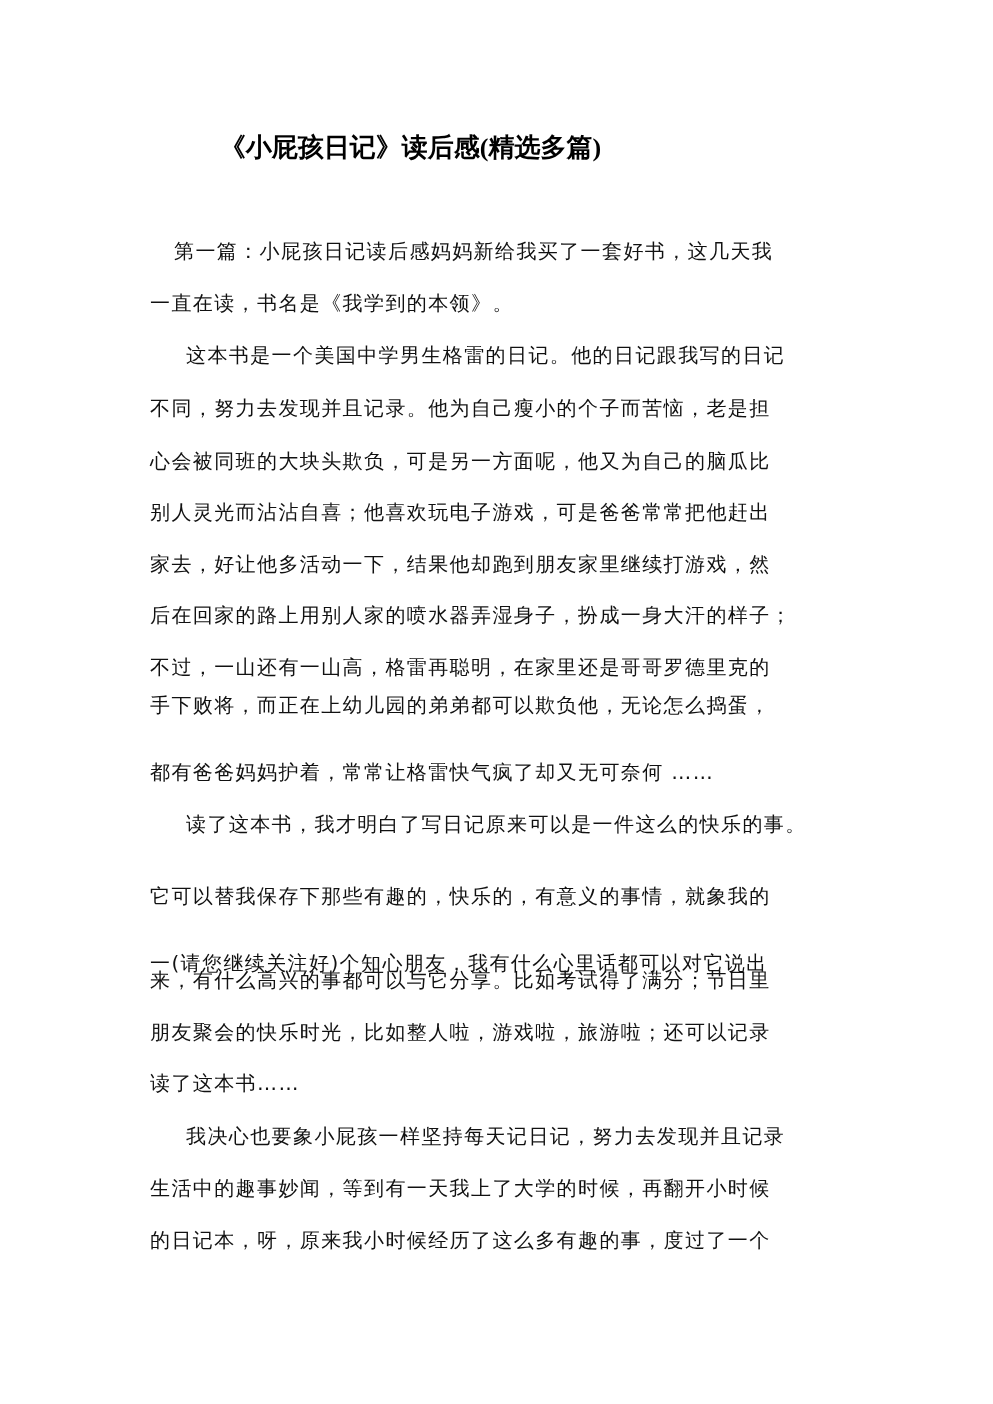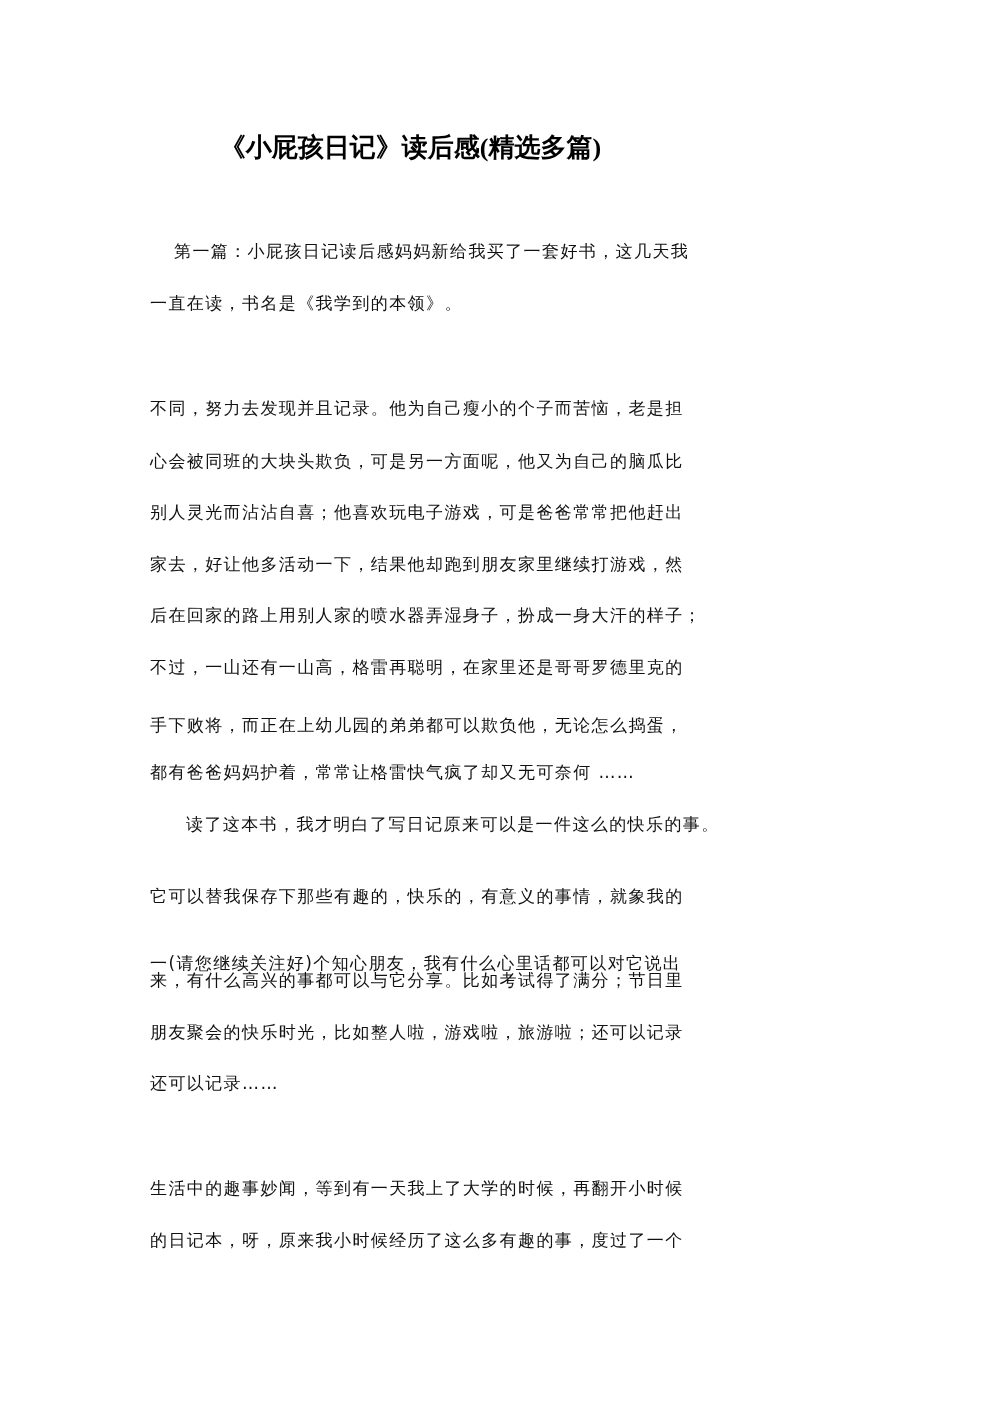--- a/index.html
+++ b/index.html
@@ -33,49 +33,51 @@
       font-weight: bold;
       font-size: 26px;
       line-height: 40px;
       letter-spacing: 0px;
       color: #000000;
     }
     .line {
       position: absolute;
       left: 150px;
       white-space: nowrap;
-      font-size: 17px;
+      font-size: 20px;
       line-height: 30px;
       letter-spacing: 1.4px;
       color: #111111;
     }
     .line.indent {
       left: 186px;
     }
     .line.indent-first {
       left: 174px;
     }
   </style>
 </head>
 <body>
 
 <div class="page">
   <div class="title">《小屁孩日记》读后感(精选多篇)</div>
 
   <div class="line indent-first" style="top:236px">第一篇：小屁孩日记读后感妈妈新给我买了一套好书，这几天我</div>
   <div class="line" style="top:288px">一直在读，书名是《我学到的本领》。</div>
+  <div class="line indent" style="top:340px">这本书是一个美国中学男生格雷的日记。他的日记跟我写的日记</div>
   <div class="line" style="top:393px">不同，努力去发现并且记录。他为自己瘦小的个子而苦恼，老是担</div>
   <div class="line" style="top:446px">心会被同班的大块头欺负，可是另一方面呢，他又为自己的脑瓜比</div>
   <div class="line" style="top:497px">别人灵光而沾沾自喜；他喜欢玩电子游戏，可是爸爸常常把他赶出</div>
   <div class="line" style="top:549px">家去，好让他多活动一下，结果他却跑到朋友家里继续打游戏，然</div>
   <div class="line" style="top:600px">后在回家的路上用别人家的喷水器弄湿身子，扮成一身大汗的样子；</div>
   <div class="line" style="top:652px">不过，一山还有一山高，格雷再聪明，在家里还是哥哥罗德里克的</div>
-  <div class="line" style="top:710px">手下败将，而正在上幼儿园的弟弟都可以欺负他，无论怎么捣蛋，</div>
+  <div class="line" style="top:690px">手下败将，而正在上幼儿园的弟弟都可以欺负他，无论怎么捣蛋，</div>
   <div class="line" style="top:757px">都有爸爸妈妈护着，常常让格雷快气疯了却又无可奈何 ……</div>
   <div class="line indent" style="top:809px">读了这本书，我才明白了写日记原来可以是一件这么的快乐的事。</div>
   <div class="line" style="top:881px">它可以替我保存下那些有趣的，快乐的，有意义的事情，就象我的</div>
   <div class="line" style="top:948px">一(请您继续关注好)个知心朋友，我有什么心里话都可以对它说出</div>
   <div class="line" style="top:1017px">朋友聚会的快乐时光，比如整人啦，游戏啦，旅游啦；还可以记录</div>
   <div class="line" style="top:965px">来，有什么高兴的事都可以与它分享。比如考试得了满分；节日里</div>
-  <div class="line" style="top:1068px">还可以记录……</div>
+  <div class="line" style="top:1068px">读了这本书……</div>
+  <div class="line indent" style="top:1121px">我决心也要象小屁孩一样坚持每天记日记，努力去发现并且记录</div>
   <div class="line" style="top:1173px">生活中的趣事妙闻，等到有一天我上了大学的时候，再翻开小时候</div>
   <div class="line" style="top:1225px">的日记本，呀，原来我小时候经历了这么多有趣的事，度过了一个</div>
 </div>
 
 </body></html>

